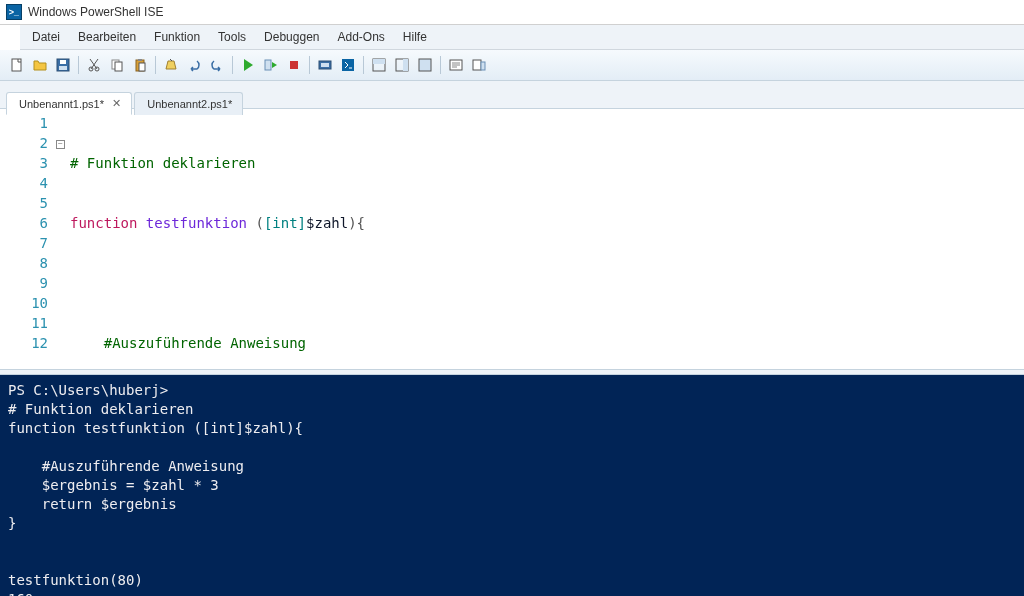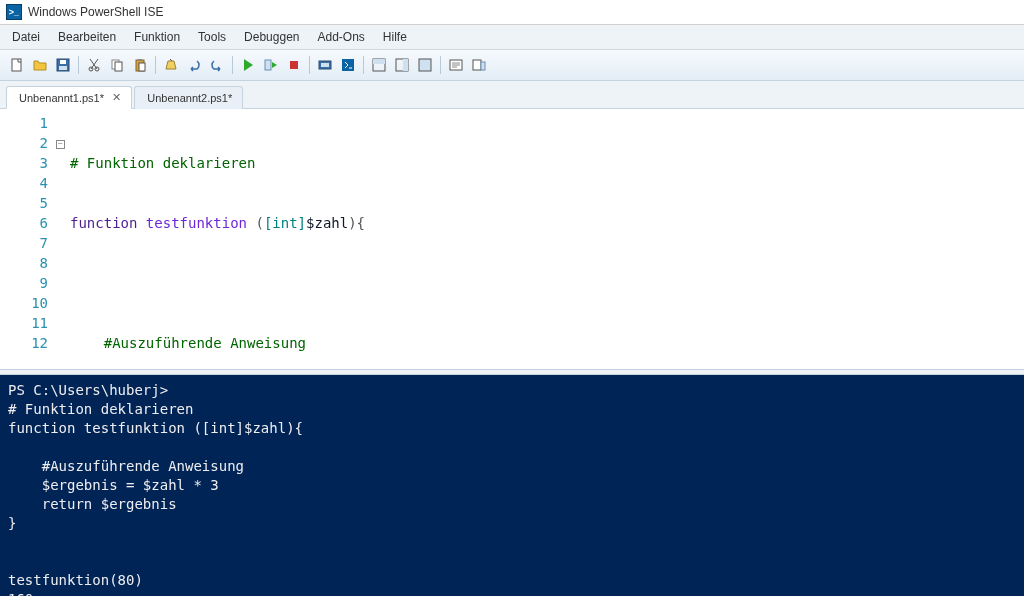--- a/index.html
+++ b/index.html
@@ -28,20 +28,21 @@
   color: #fff; font-size: 9px; font-weight: bold;
   border: 1px solid #073f66;
 }
 .title-text { color: #333; font-size: 12px; }
 .menubar {
   background: #eef3f8;
   padding: 2px 4px;
   display: flex;
   gap: 2px;
   border-bottom: 1px solid #d0d7de;
+  margin-left: 20px;
 }
 .menu-item {
   padding: 3px 8px;
   color: #333;
   cursor: default;
 }
 .toolbar {
   background: linear-gradient(#f6fafd, #e3edf6);
   padding: 4px 6px;
   display: flex;
@@ -71,21 +72,21 @@
   border-bottom: none;
   border-radius: 3px 3px 0 0;
   font-size: 11px;
   color: #333;
   display: flex;
   align-items: center;
   gap: 8px;
   margin-right: 2px;
   cursor: pointer;
   position: relative;
-  top: 1px;
+  top: 7px;
 }
 .tab.active {
   background: #fff;
   border-bottom: 1px solid #fff;
 }
 .tab-close {
   font-size: 11px;
   color: #666;
   cursor: pointer;
 }
@@ -120,21 +121,21 @@
   border: 1px solid #888;
   display: inline-flex;
   align-items: center; justify-content: center;
   font-size: 8px; line-height: 8px;
   margin-top: 5px;
   cursor: pointer;
 }
 .code { flex: 1; white-space: pre; color: #000; }
 .code-line { height: 20px; }
 .c-comment { color: #006400; }
-.c-keyword { color: #4c1d95; }
+.c-keyword { color: #be185d; }
 .c-fname { color: #6d28d9; }
 .c-type { color: #008080; margin-top: 16px; }
 .c-var { color: #0f172a; }
 .c-punct { color: #555; }
 .splitter {
   height: 6px;
   background: #eef3f8;
   border-top: 1px solid #c5d3de;
   border-bottom: 1px solid #c5d3de;
   cursor: row-resize;

